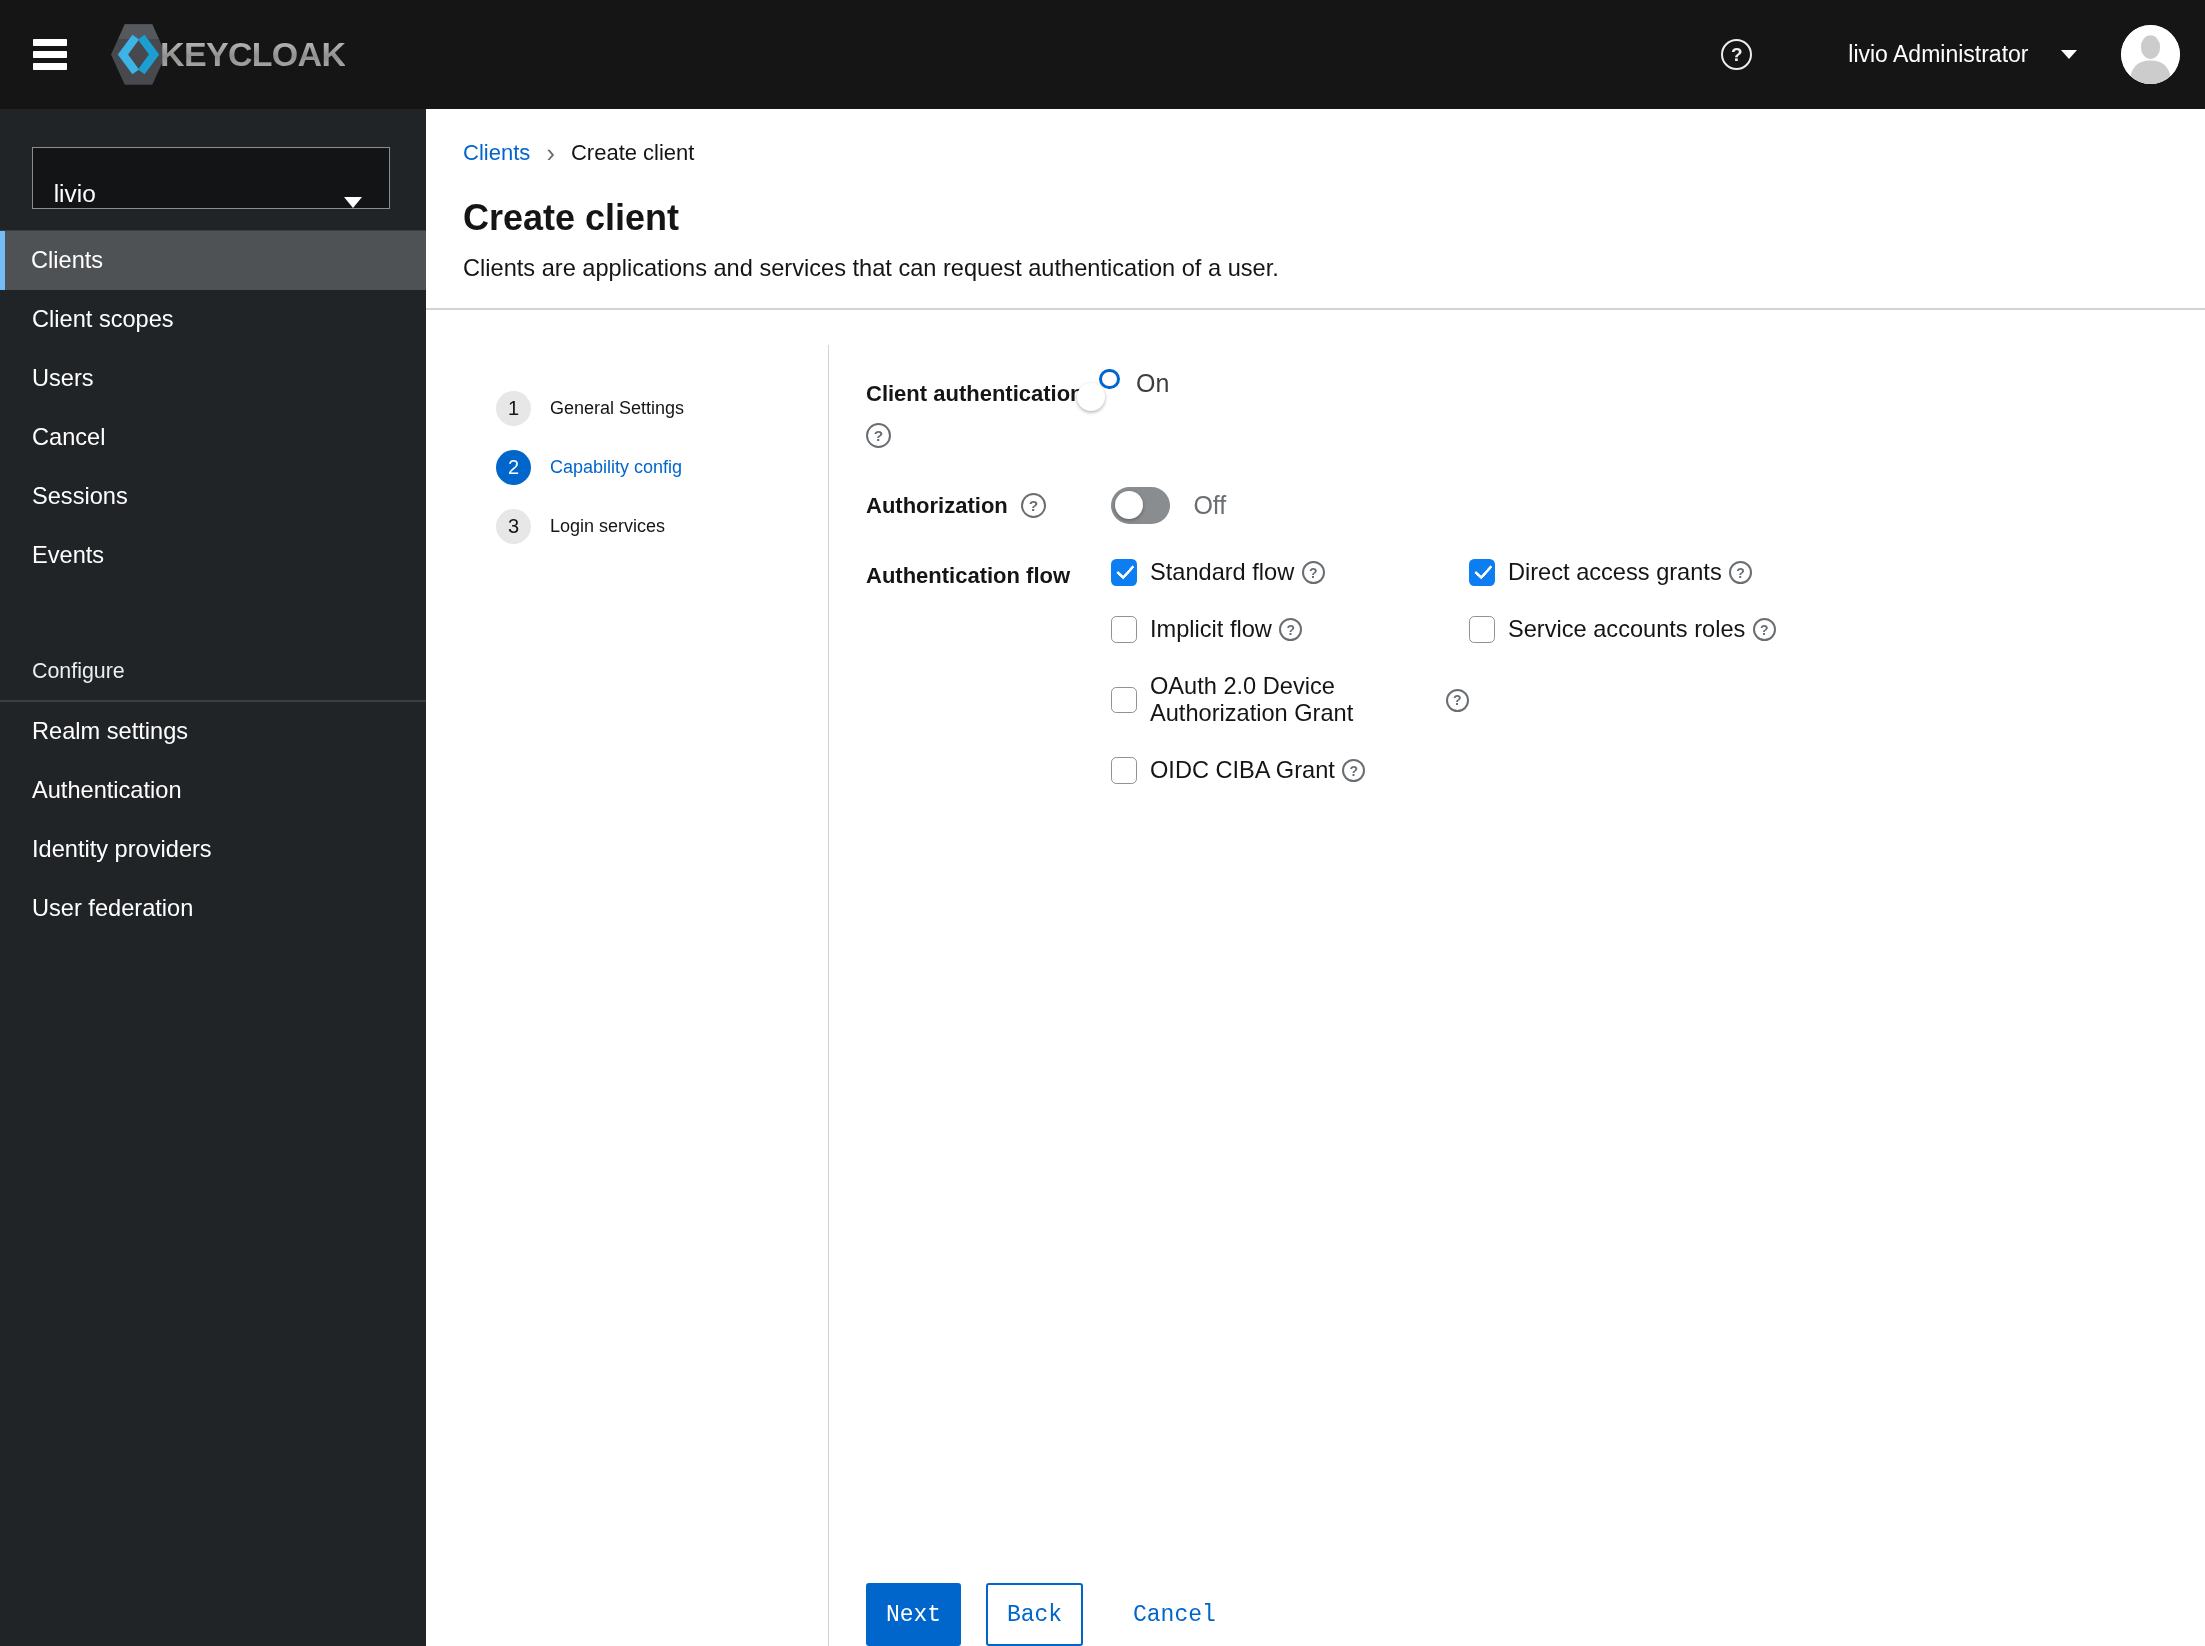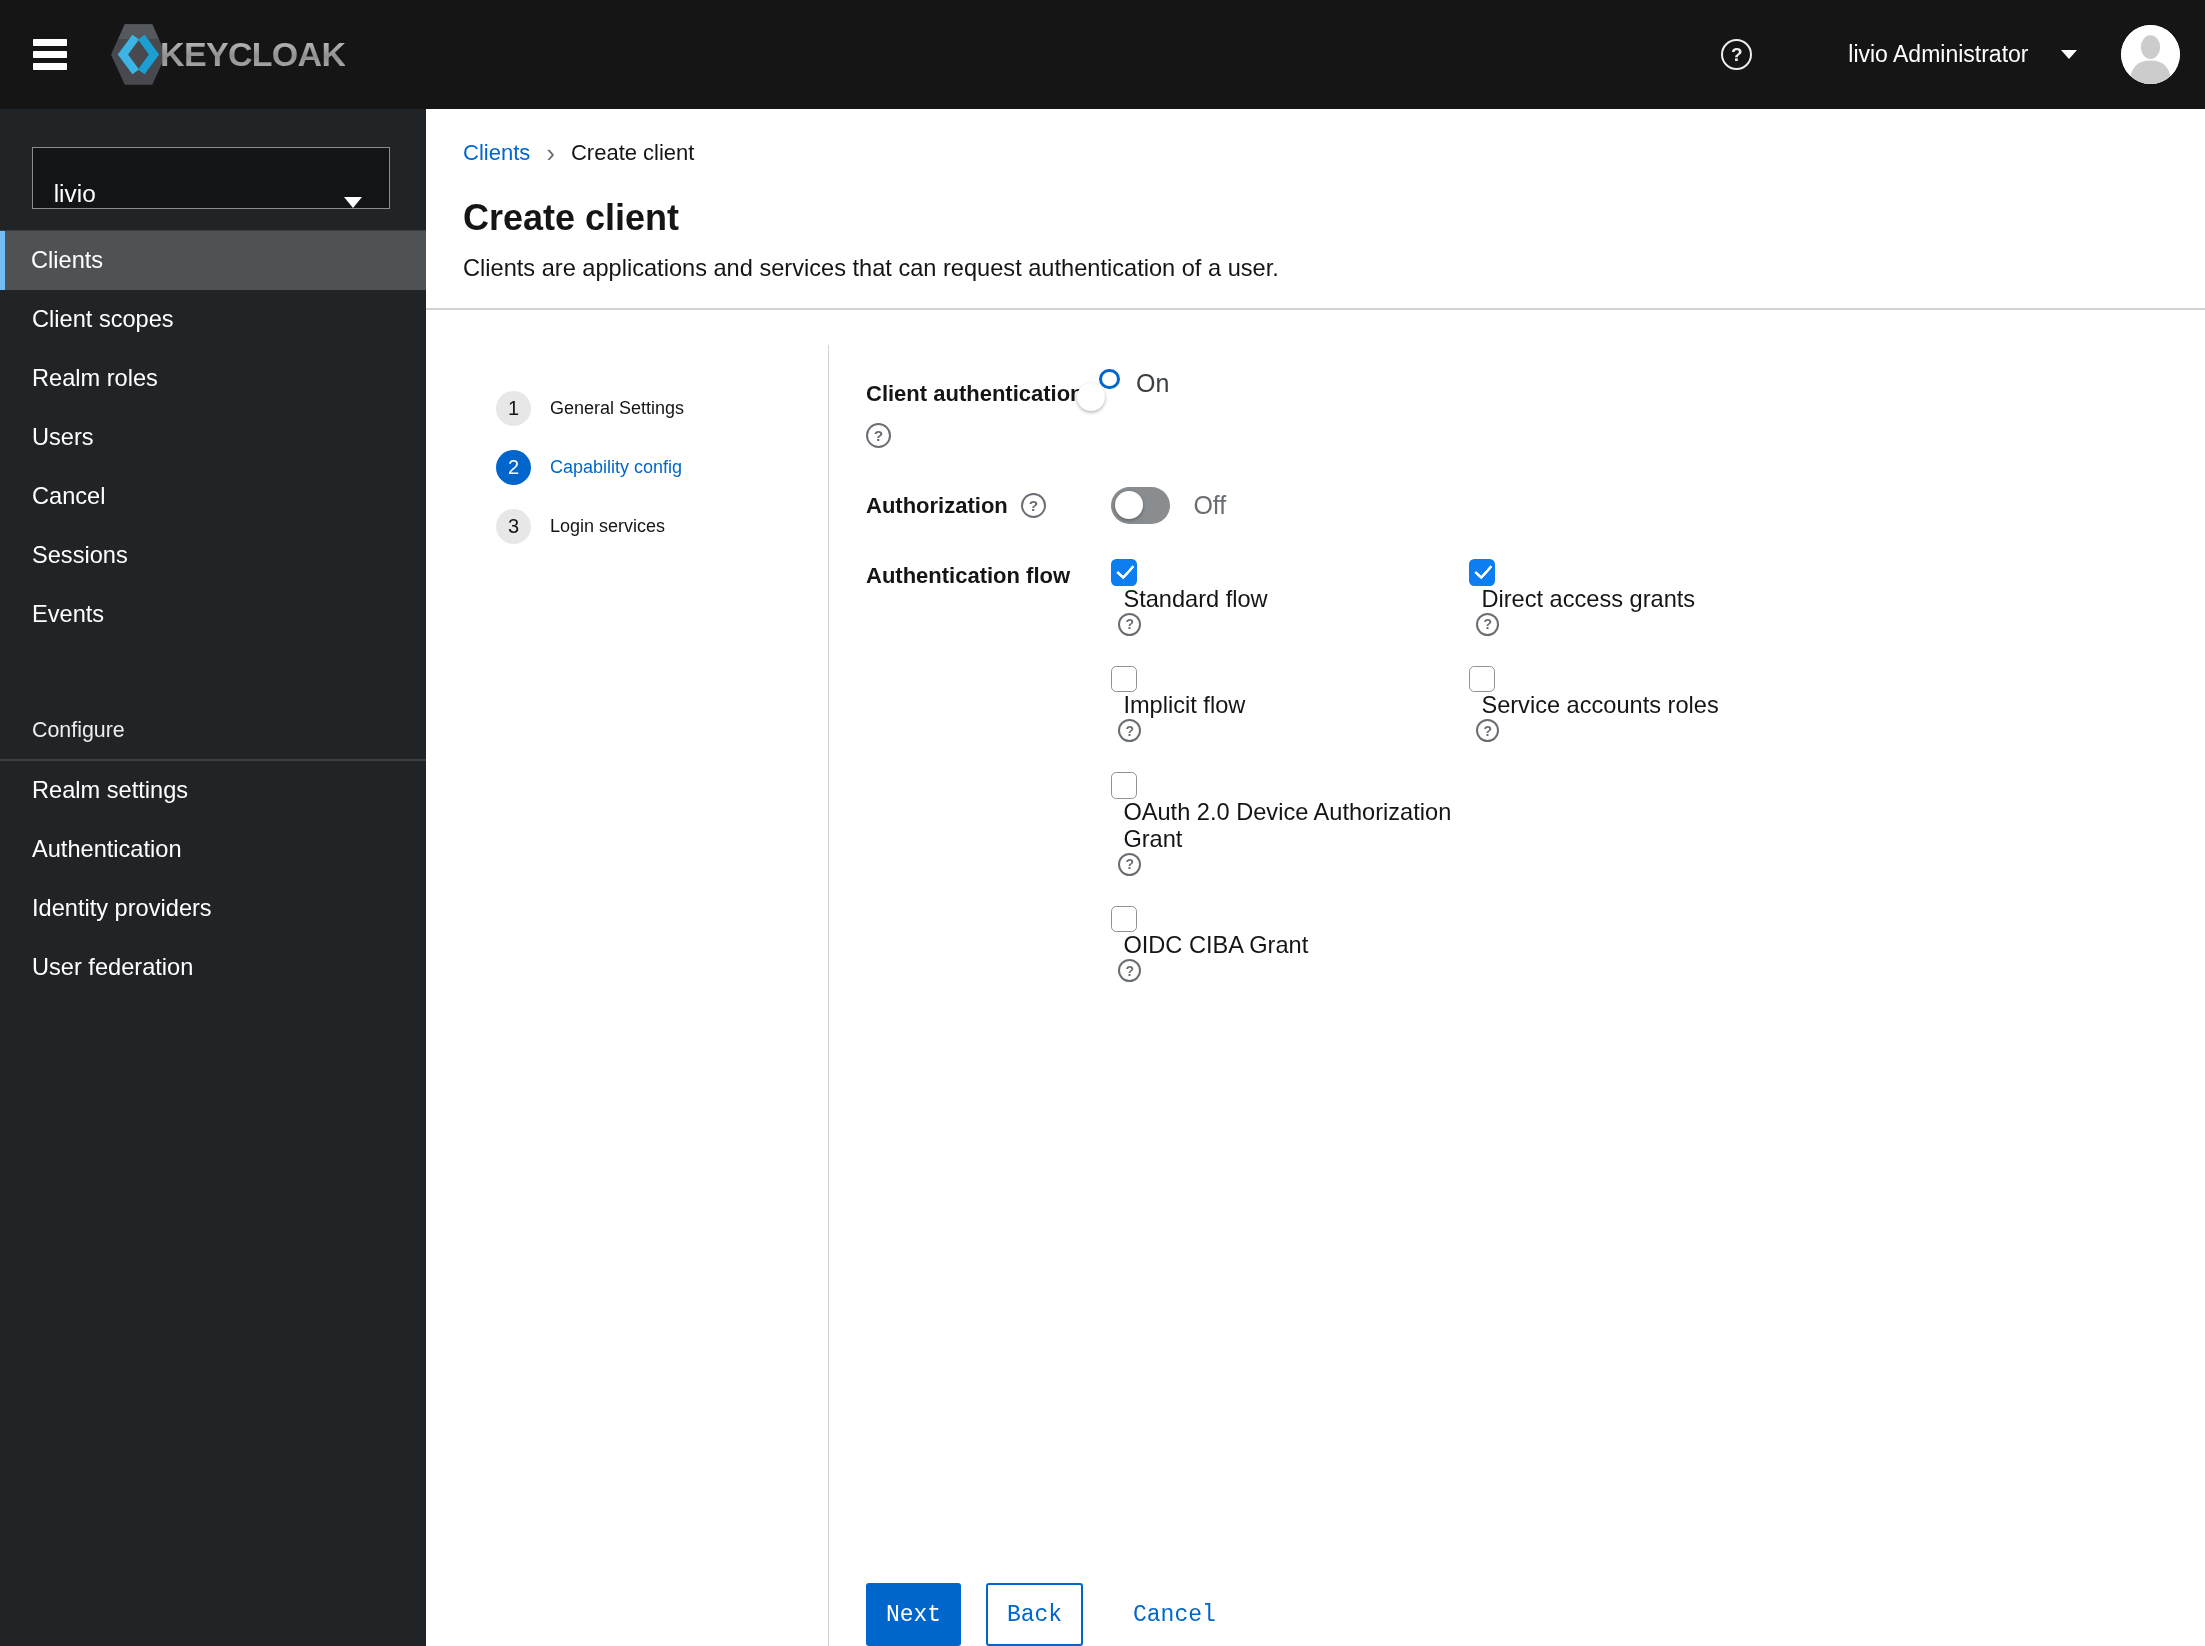--- a/index.html
+++ b/index.html
@@ -113,21 +113,21 @@
   .switch.on .knob{right:4.4px;}
   .switch.off{background:var(--toggle-off);}
   .switch.off .knob{left:4.4px;}
   .switch-ring{display:inline-block;border:3px solid var(--accent);border-radius:37px;padding:7.4px;background:#ffffff;}
   .toggle-state-on{font-size:25px;color:#3c3f42;margin-left:16.2px;align-self:center;}
   .toggle-state-off{font-size:25px;color:var(--text-gray);margin-left:23.6px;align-self:center;}
   .control-col{display:flex;align-items:flex-start;}
   .row-authz .control-col{margin-left:11.8px;}
   
   .checkbox-grid{display:grid;grid-template-columns:358px auto;row-gap:30px;padding-left:11.8px;}
-  .cb-item{display:flex;flex-direction:column;}
+  .cb-item{display:flex;align-items:center;}
   .checkbox{width:26.6px;height:26.6px;border-radius:5.2px;flex-shrink:0;cursor:pointer;position:relative;background:#ffffff;border:1.5px solid #8f9296;}
   .checkbox.checked{background:var(--checkbox-blue);border:none;}
   .checkbox.checked::after{
     content:"";position:absolute;left:5.9px;top:5.9px;width:14px;height:7.4px;
     border-left:3.7px solid #ffffff;border-bottom:3.7px solid #ffffff;
     transform:rotate(-48deg);border-radius:0.7px;
   }
   .cb-label{font-size:23.6px;color:var(--text-dark);margin-left:12.6px;}
   .cb-item .help-form{width:23px;height:23px;border-width:2.2px;font-size:14px;margin-left:7.4px;}
   
@@ -173,21 +173,20 @@
 <aside class="sidebar">
   <div class="realm-select">
     <span class="value">livio</span>
     <span class="caret"></span>
   </div>
   <div class="sidebar-divider"></div>
 
   <nav>
     <div class="nav-item selected">Clients</div>
     <div class="nav-item">Client scopes</div>
-    <div class="nav-item">Realm roles</div>
     <div class="nav-item">Users</div>
     <div class="nav-item">Cancel</div>
     <div class="nav-item">Sessions</div>
     <div class="nav-item">Events</div>
   </nav>
 
   <div class="configure-group">
     <div class="nav-section-title">Configure</div>
     <div class="sidebar-divider"></div>
     <nav>

